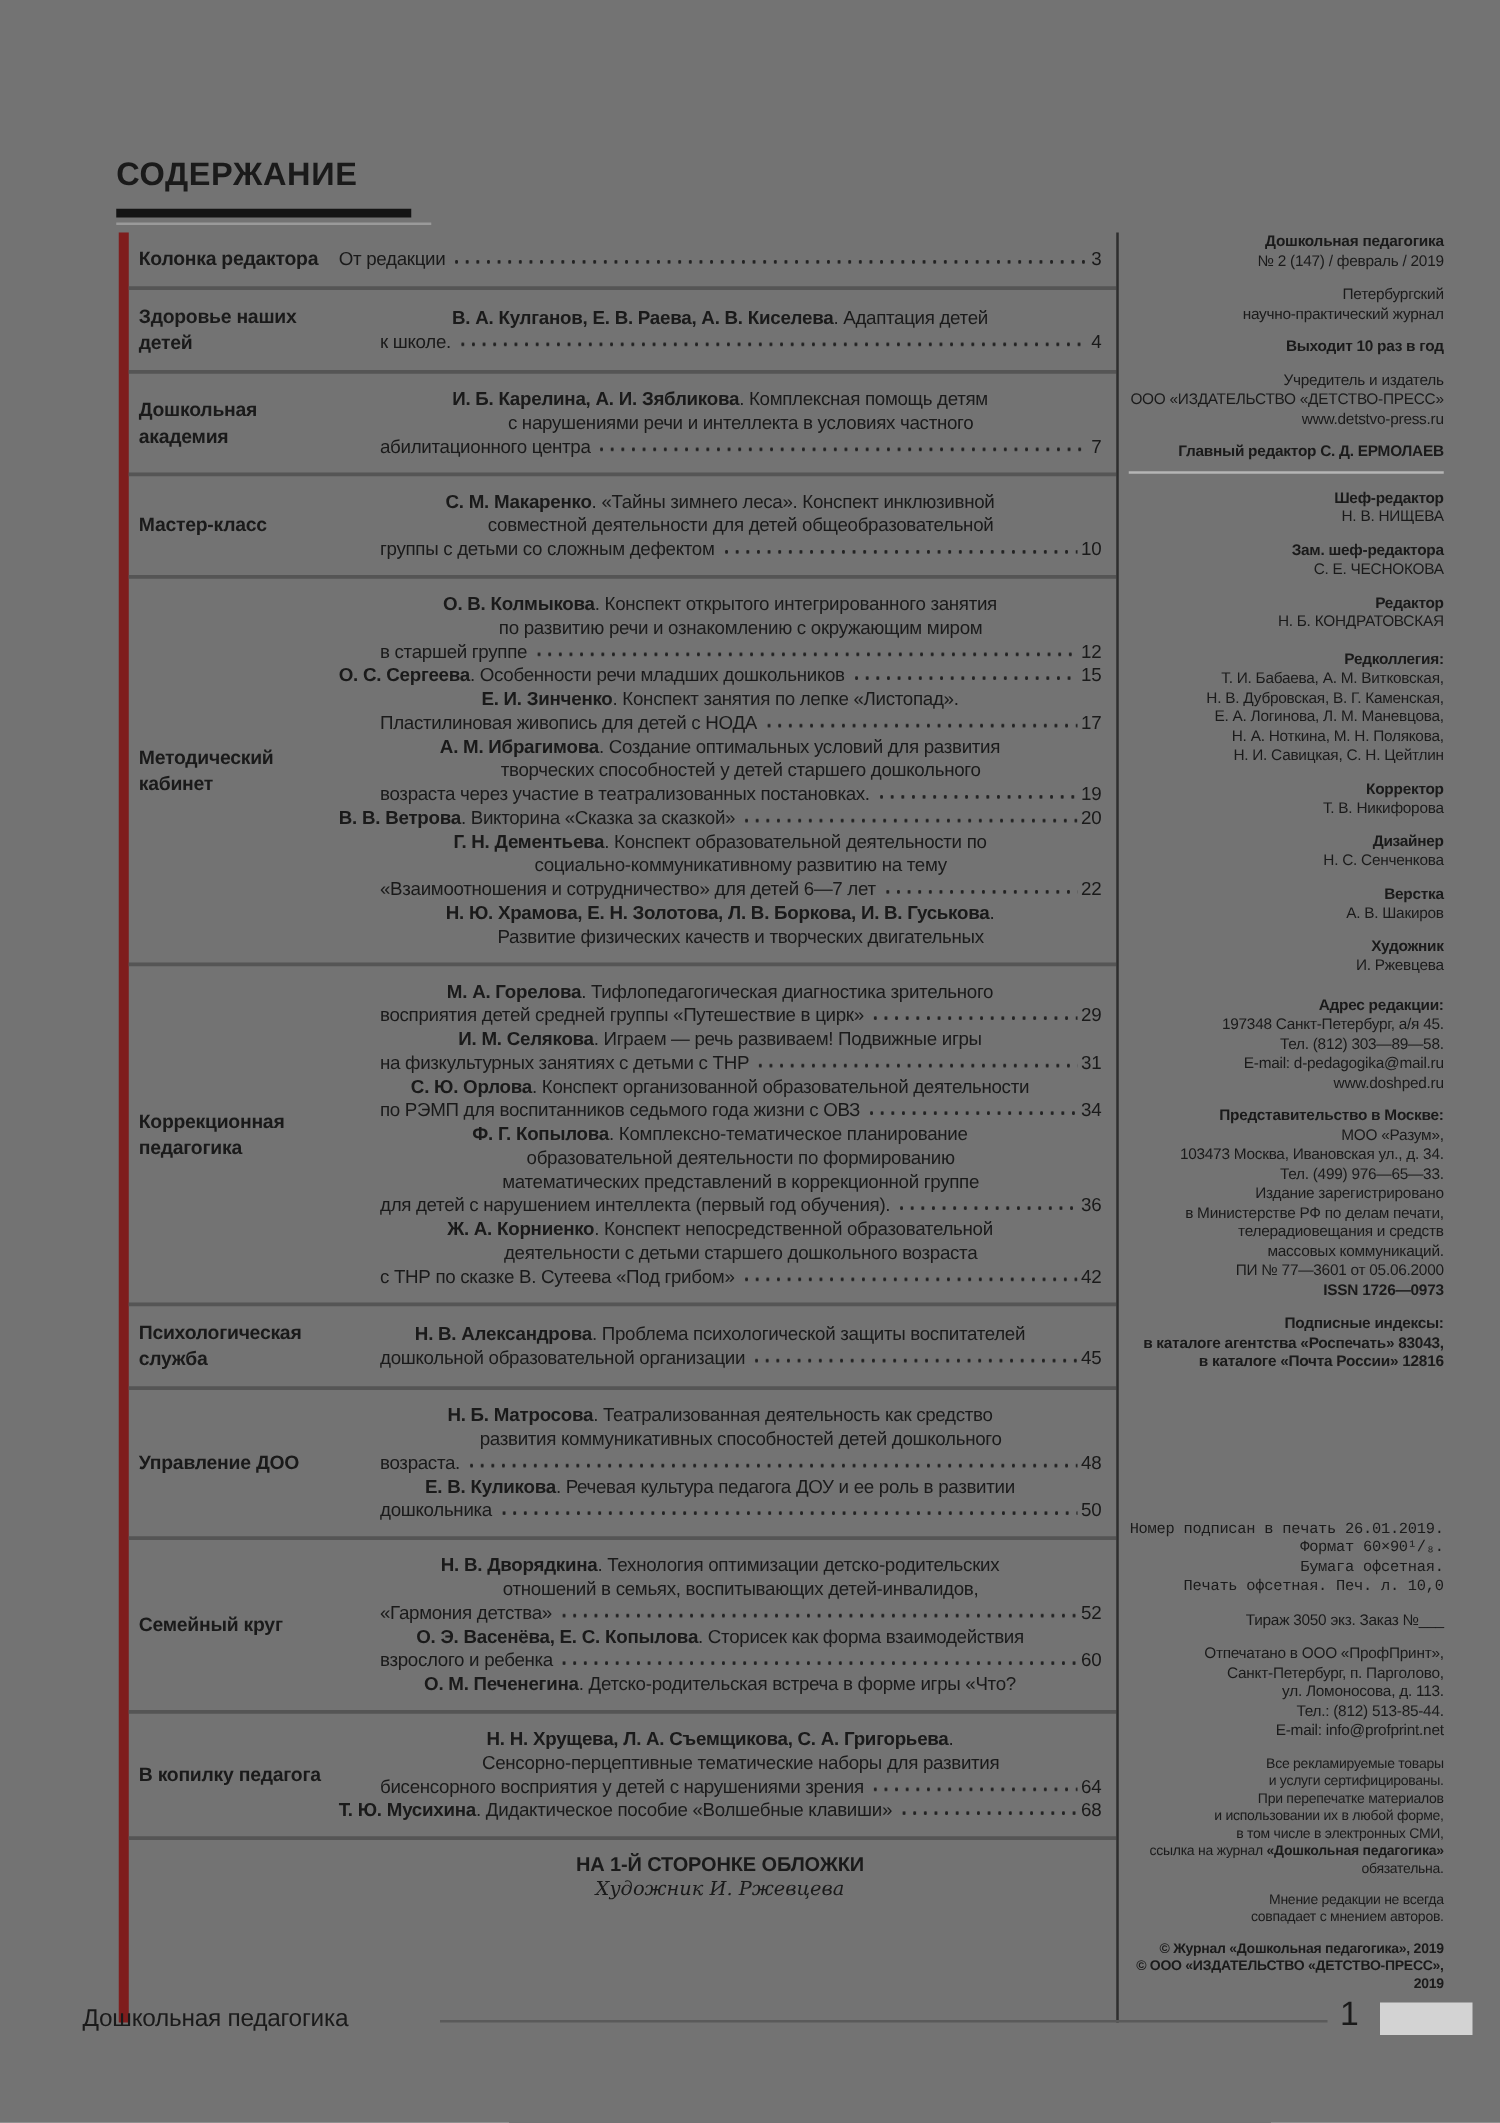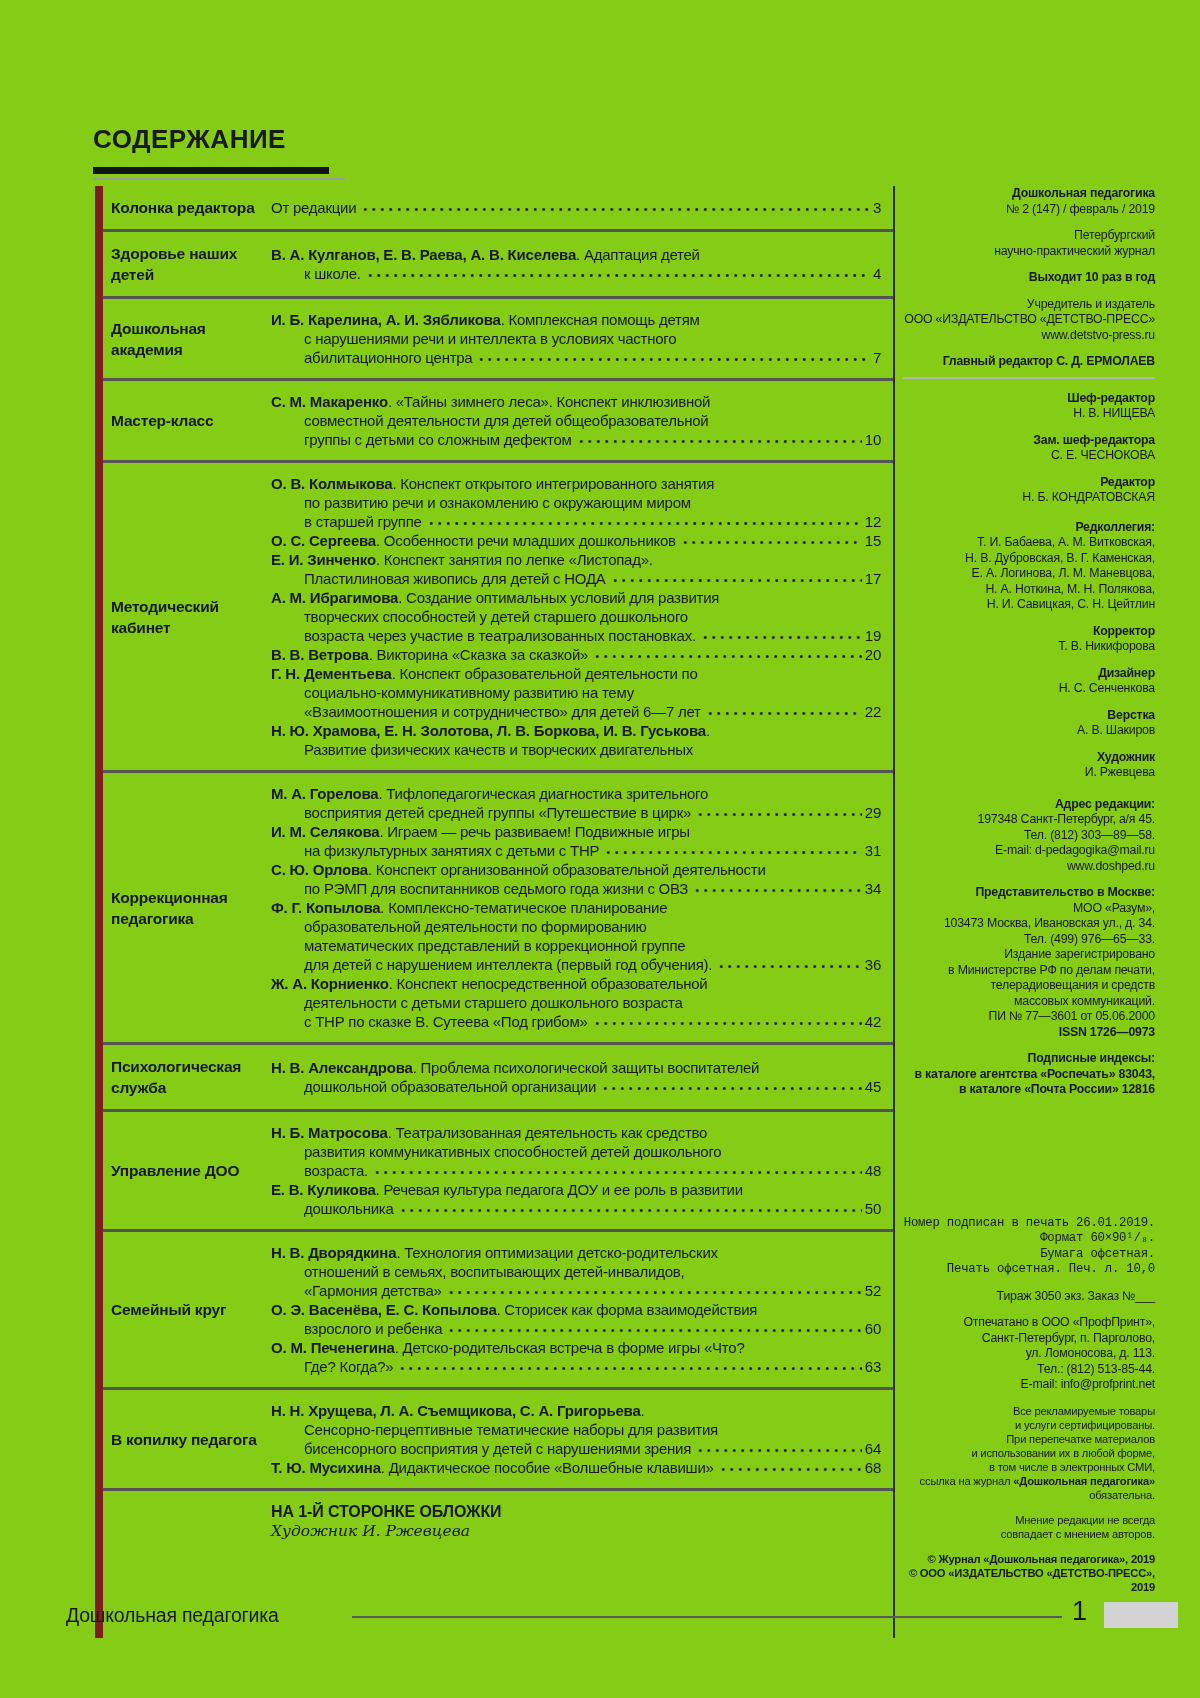--- a/index.html
+++ b/index.html
@@ -3,21 +3,21 @@
 <meta charset="utf-8">
 <style>
   html,body{margin:0;padding:0;}
   body{
     width:1200px;height:1698px;
     background:#e9e9e9;
     font-family:"Liberation Sans",sans-serif;
     color:#1a1a1a;
   }
   #sheet{
-    position:relative;width:1200px;height:1698px;background:#84cc16;overflow:hidden;
+    position:relative;width:1200px;height:1698px;background:#737373;overflow:hidden;
   }
   
   #page-title{
     position:absolute;left:93px;top:124px;
     font-size:26px;font-weight:bold;letter-spacing:.5px;
   }
   #title-bar{
     position:absolute;left:93px;top:167px;width:236px;height:7px;background:#141414;
   }
   #title-rule{
@@ -37,21 +37,21 @@
     border-left:2px solid #2e2e2e;
     padding:0 0 0 8px;
   }
   
   .toc-section{display:flex;align-items:center;padding:11px 0;}
   .toc-section + .toc-section{border-top:3px solid #555;}
   .toc-label{
     width:168px;flex:0 0 168px;box-sizing:border-box;padding-left:8px;
     font-weight:bold;font-size:15.5px;line-height:21px;letter-spacing:-.2px;
   }
-  .toc-entries{flex:1;font-size:15px;line-height:19px;letter-spacing:-.25px;padding-right:12px;min-width:0;}
+  .toc-entries{flex:1;font-size:15px;line-height:19px;letter-spacing:-.25px;padding-right:12px;min-width:0;text-align:center;}
   .toc-line{white-space:nowrap;}
   .toc-line.has-pg{display:flex;align-items:stretch;}
   .toc-line.ind{padding-left:33px;}
   .line-text{white-space:nowrap;}
   .line-text b{letter-spacing:-.2px;}
   .dots{
     flex:1 1 auto;min-width:10px;margin:0 3px 0 5px;
     background-image:radial-gradient(circle,#222 1.2px,transparent 1.5px);
     background-size:8.5px 8.5px;background-repeat:repeat-x;
     background-position:left calc(100% - 4px);
@@ -293,25 +293,20 @@
             <div class="toc-entry">
               <div class="toc-line"><span class="line-text"><b>О. Э. Васенёва, Е. С. Копылова</b>. Сторисек как форма взаимодействия</span></div>
               <div class="toc-line ind has-pg">
                 <span class="line-text">взрослого и ребенка</span>
                 <span class="dots"></span>
                 <span class="pg">60</span>
               </div>
             </div>
             <div class="toc-entry">
               <div class="toc-line"><span class="line-text"><b>О. М. Печенегина</b>. Детско-родительская встреча в форме игры «Что?</span></div>
-              <div class="toc-line ind has-pg">
-                <span class="line-text">Где? Когда?»</span>
-                <span class="dots"></span>
-                <span class="pg">63</span>
-              </div>
             </div>
           </div>
         </div>
         <div class="toc-section">
           <div class="toc-label">В копилку педагога</div>
           <div class="toc-entries">
             <div class="toc-entry">
               <div class="toc-line"><span class="line-text"><b>Н. Н. Хрущева, Л. А. Съемщикова, С. А. Григорьева</b>.</span></div>
               <div class="toc-line ind"><span class="line-text">Сенсорно-перцептивные тематические наборы для развития</span></div>
               <div class="toc-line ind has-pg">

